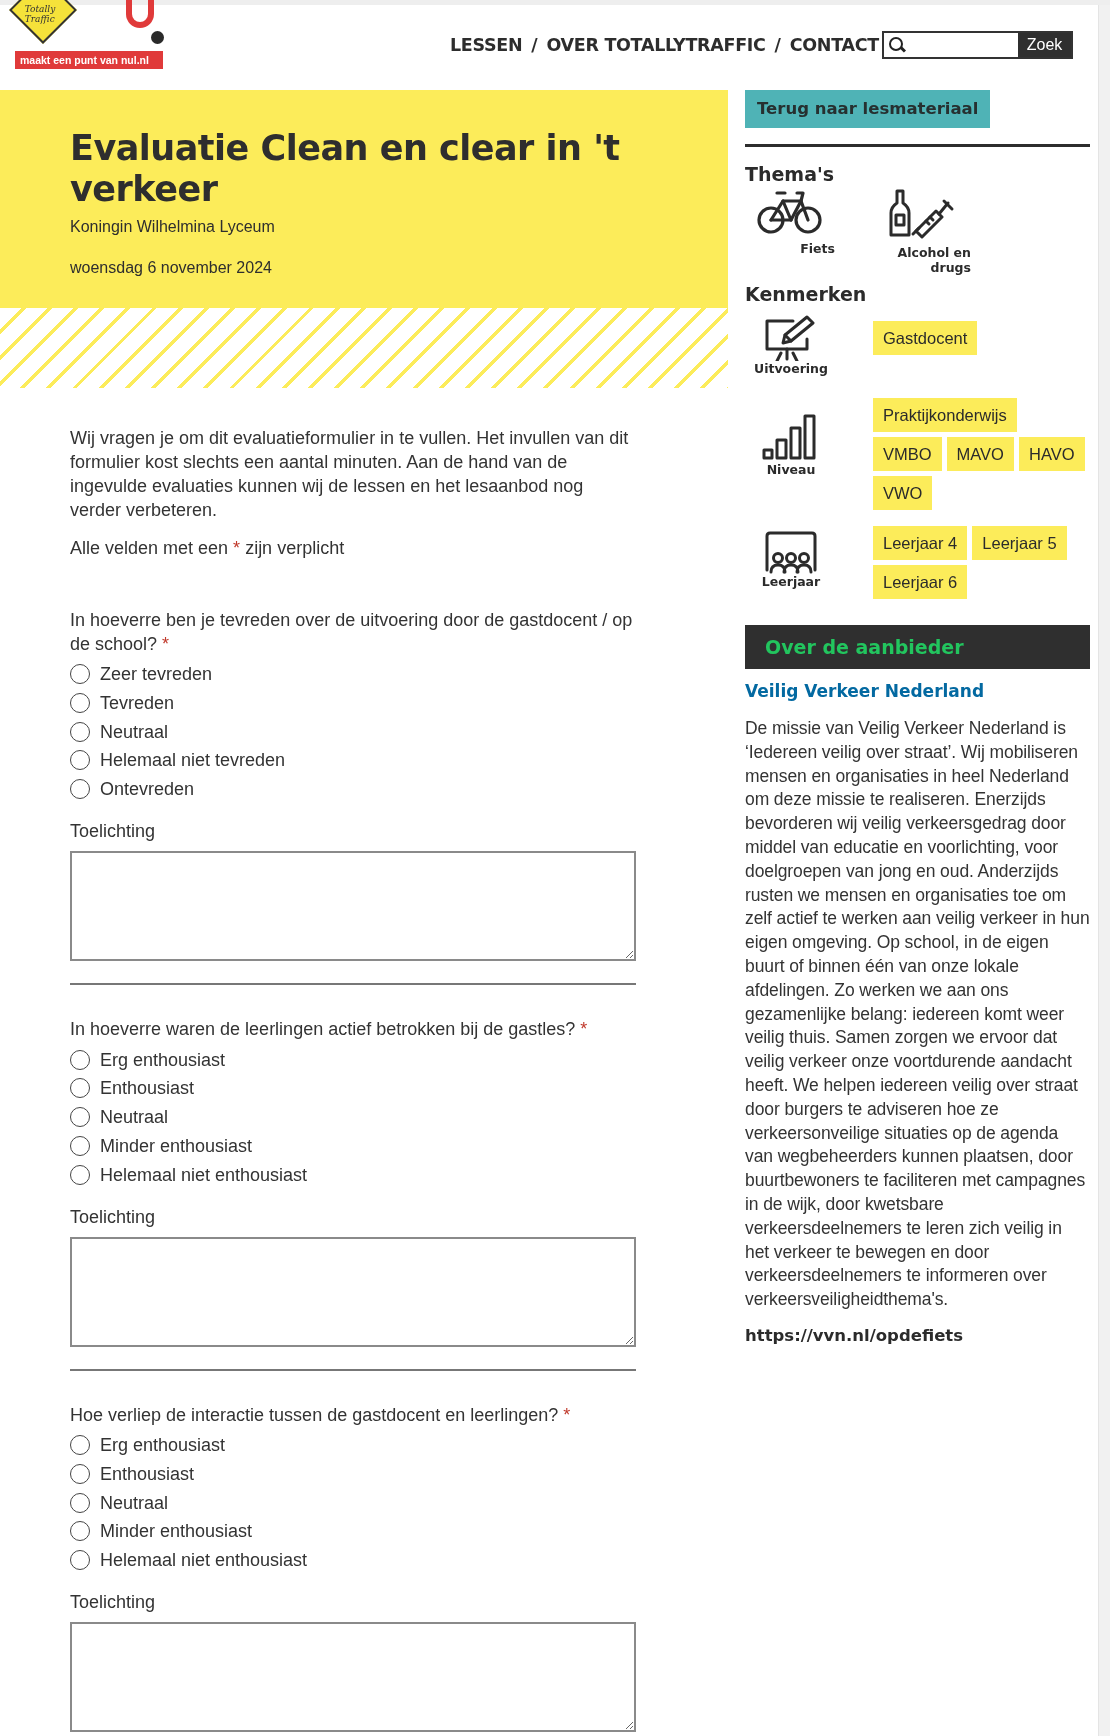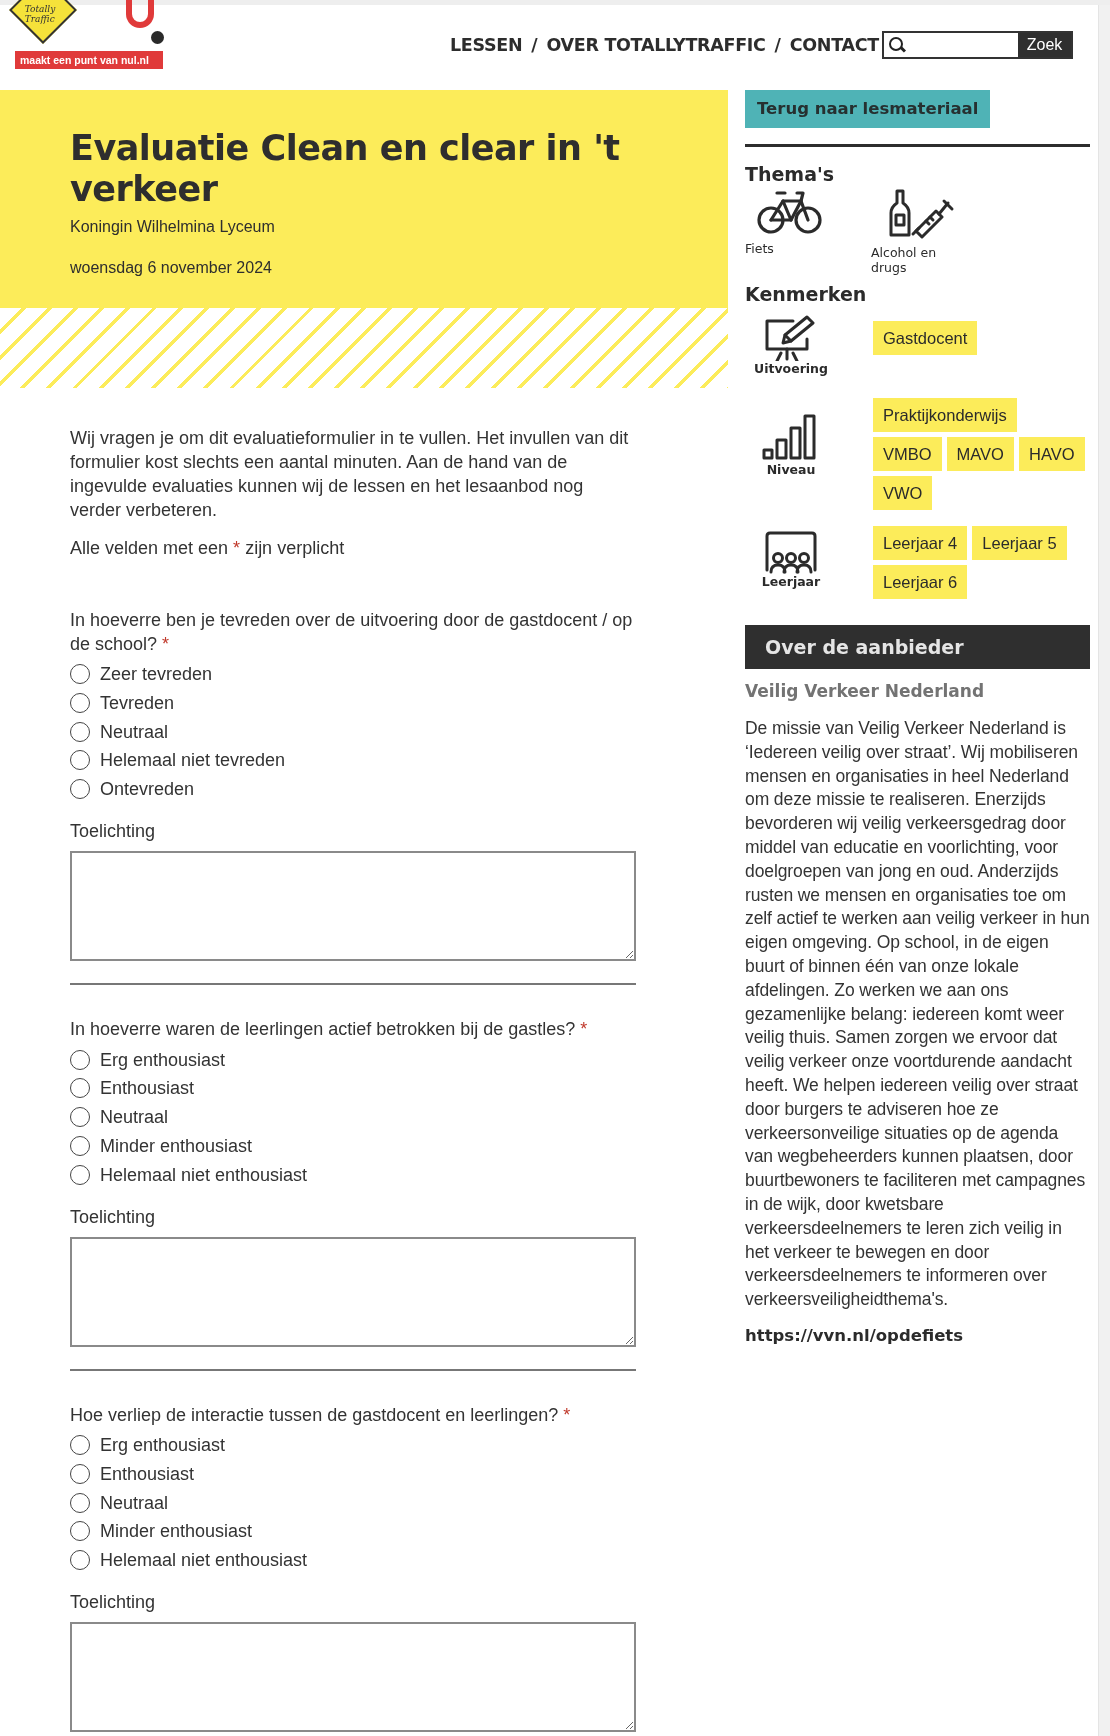--- a/index.html
+++ b/index.html
@@ -49,31 +49,31 @@
   textarea { display: block; width: 566px; height: 110px; border: 2px solid #8a8a8a; resize: vertical; font-family: "Liberation Sans", sans-serif; font-size: 16px; }
   hr.divider { border: none; border-top: 2px solid #777; margin: 22px 0 32px 0; width: 566px; }
 
   
   .side { position: absolute; left: 745px; top: 90px; width: 345px; }
   .back-btn { display: inline-block; background: #4fb3b6; color: #263030; font-family: "DejaVu Sans", sans-serif; font-weight: bold; font-size: 16.5px; height: 38px; line-height: 38px; padding: 0 12px; text-decoration: none; }
   .side-rule { height: 3px; background: #2d2d2d; margin-top: 16px; }
   .side h3 { font-family: "DejaVu Sans", sans-serif; font-weight: bold; font-size: 19px; color: #2b2b2b; }
   .themes-h { margin-top: 16px; }
   .themes { display: flex; margin-top: 4px; }
-  .theme { width: 90px; text-align: left; font-family: "DejaVu Sans", sans-serif; font-weight: normal; font-size: 12.5px; color: #2b2b2b; line-height: 15px; }
+  .theme { width: 90px; text-align: right; font-family: "DejaVu Sans", sans-serif; font-weight: bold; font-size: 12.5px; color: #2b2b2b; line-height: 15px; }
   .theme + .theme { margin-left: 36px; width: 100px; }
   .theme svg { display: block; margin: 0 auto 6px auto; }
   .kenmerken-h { margin-top: 8px; }
   .kenmerk { display: flex; margin-top: 10px; }
   .k-icon { width: 92px; text-align: center; font-family: "DejaVu Sans", sans-serif; font-weight: bold; font-size: 12.5px; color: #2b2b2b; flex: none; }
   .k-icon svg { display: block; margin: 0 auto; }
   .tags { display: flex; flex-wrap: wrap; gap: 5px; width: 240px; margin-left: 36px; align-content: flex-start; }
   .tag { background: #fcec5a; font-size: 16.5px; color: #2b2b2b; height: 34px; line-height: 34px; padding: 0 10px; }
-  .over-bar { background: #2f2f2f; color: #e5e5e5; font-family: "DejaVu Sans", sans-serif; font-weight: bold; font-size: 19px; height: 44px; line-height: 44px; padding-left: 20px; margin-top: 26px; }
-  .provider { font-family: "DejaVu Sans", sans-serif; font-weight: bold; font-size: 17px; margin-top: 12px; color: #737373; }
+  .over-bar { background: #2f2f2f; color: #22c55e; font-family: "DejaVu Sans", sans-serif; font-weight: bold; font-size: 19px; height: 44px; line-height: 44px; padding-left: 20px; margin-top: 26px; }
+  .provider { font-family: "DejaVu Sans", sans-serif; font-weight: bold; font-size: 17px; margin-top: 12px; color: #0369a1; }
   .about { font-size: 17.5px; line-height: 23.8px; margin-top: 16px; color: #333; letter-spacing: -0.1px; }
   .link { display: block; font-family: "DejaVu Sans", sans-serif; font-weight: bold; font-size: 16.5px; margin-top: 14px; color: #2b2b2b; text-decoration: none; }
 </style>
 </head>
 <body>
 
 <div class="topbar"></div>
 <div class="scrollbar"></div>
 
 <a class="logo">

